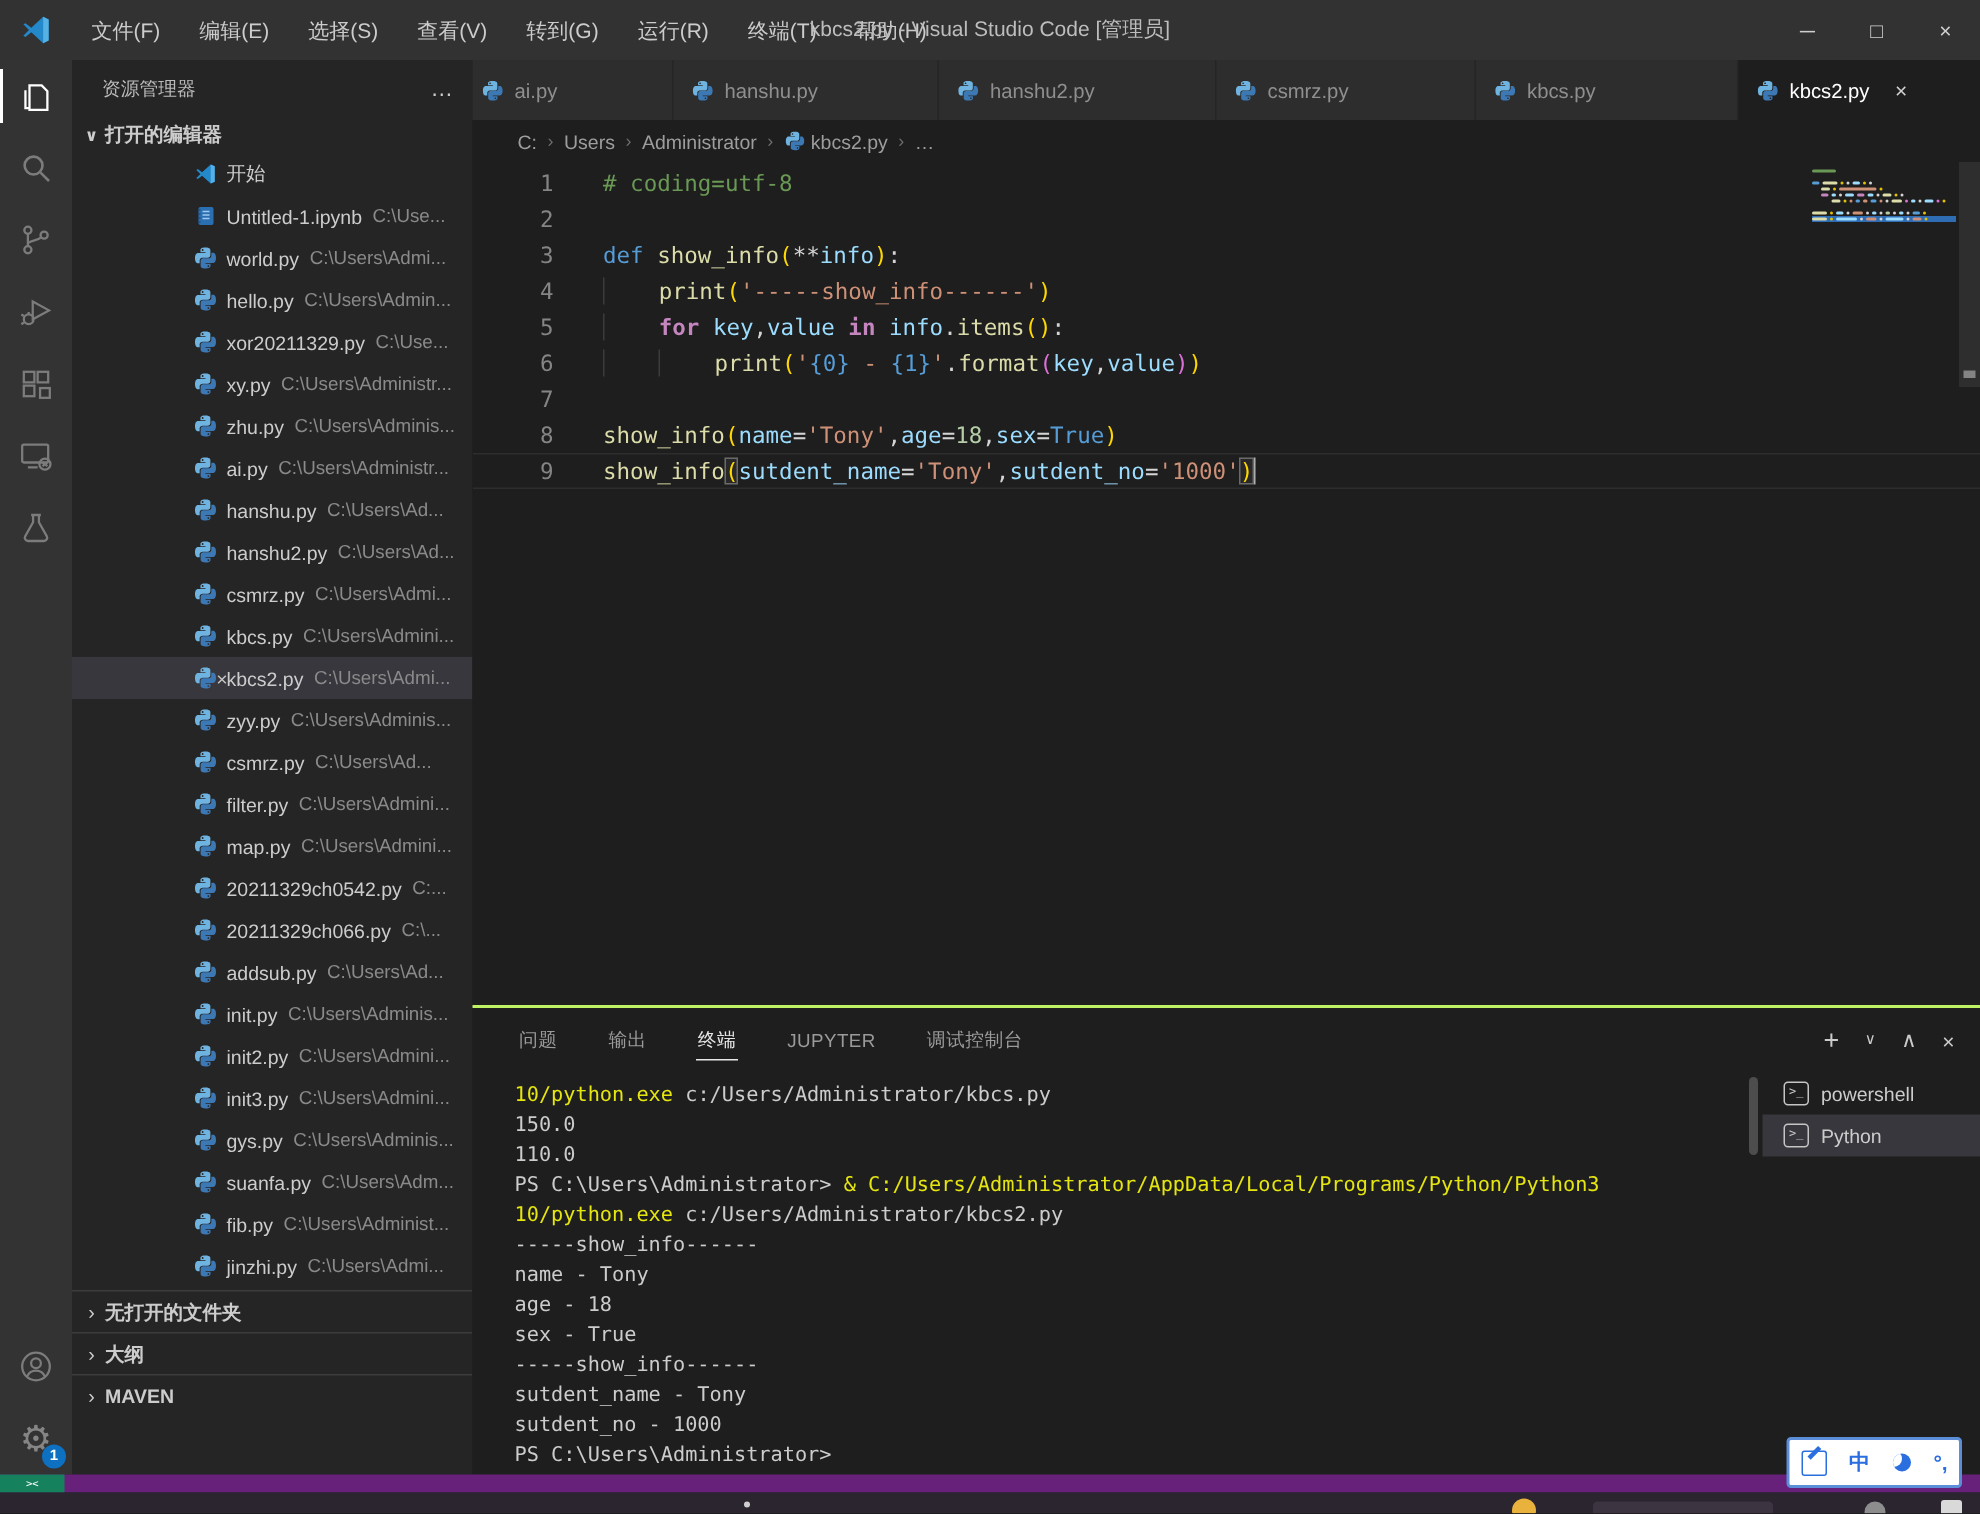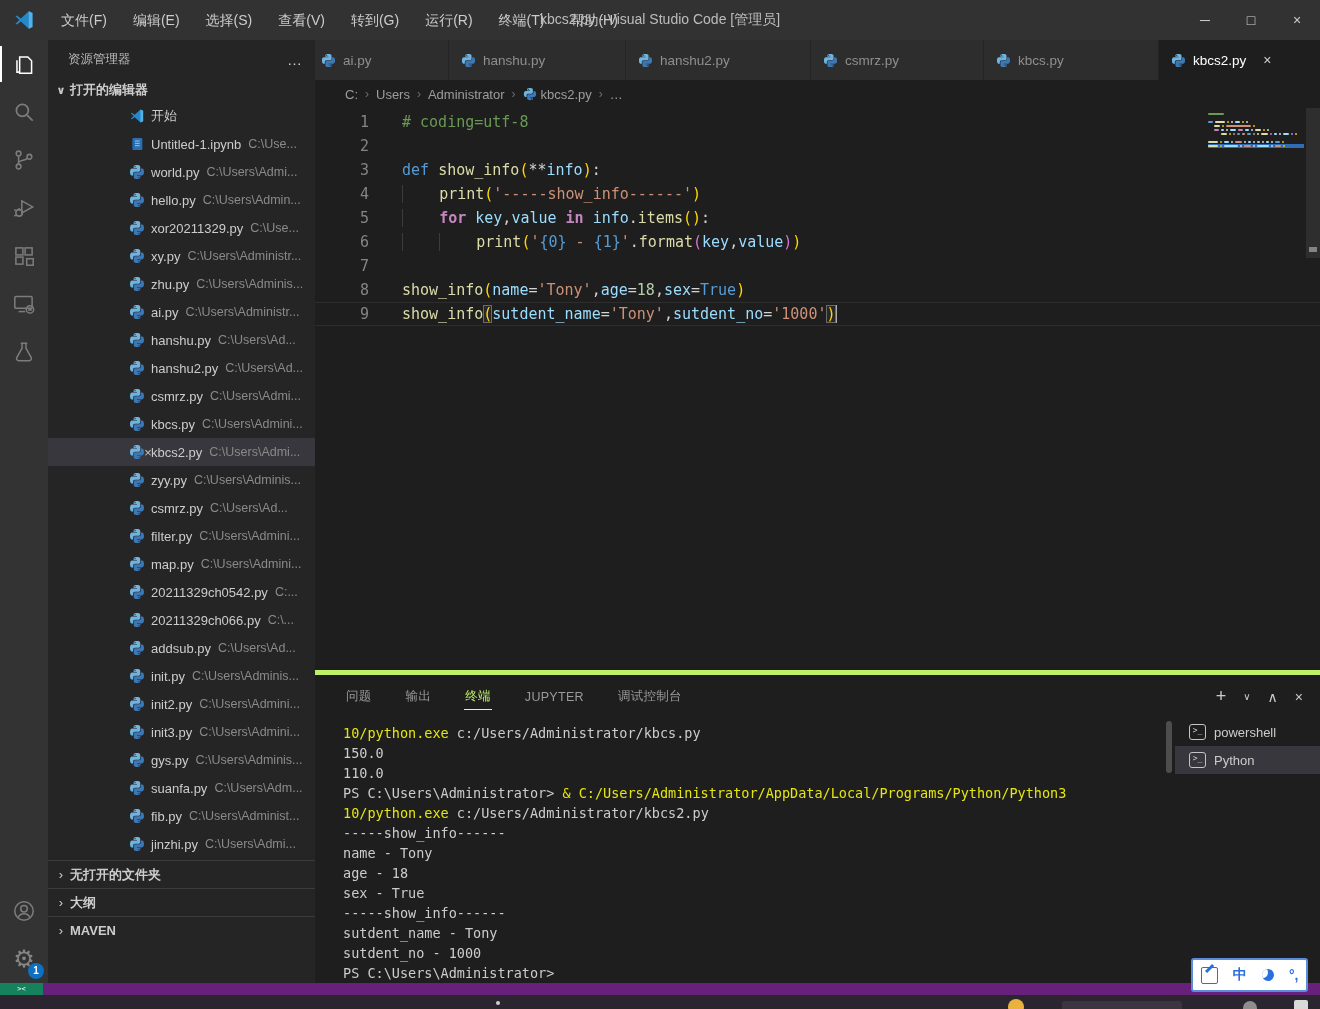--- a/index.html
+++ b/index.html
@@ -66,24 +66,24 @@
   .tk-ind{border-left:1px solid #3b3b3b;}
   .tk-bm{color:#ffd700;outline:1px solid #6a6a6a;outline-offset:-1px;background:rgba(90,90,90,.18);}
   .cursor{display:inline-block;width:0;border-left:1.8px solid #aeafad;height:18px;vertical-align:-4px;}
   .minimap{position:absolute;top:4px;right:16px;width:96px;}
   .mm-row{height:4px;display:flex;gap:2px;align-items:center;}
   .mm-seg{height:2px;border-radius:1px;}
   .mm-row.current{background:#2e6cb4;}
   .ed-scrollbar{position:absolute;top:0;right:0;width:14px;height:150px;background:rgba(121,121,121,.18);}
   .ed-marker{position:absolute;top:139px;right:3px;width:8px;height:5px;background:#9a9a9a;opacity:.8;}
   
-  .panel{height:315px;background:#1e1e1e;border-top:5px solid #bef264;display:flex;flex-direction:column;flex:none;}
+  .panel{height:315px;background:#1e1e1e;border-top:2px solid #bef264;display:flex;flex-direction:column;flex:none;}
   .panel-header{height:43px;display:flex;align-items:center;padding-left:30px;flex:none;}
   .ptab{font-size:12.5px;color:#9a9a9a;margin-right:32px;padding:4px 1px;letter-spacing:.3px;}
-  .ptab.active{color:#bef264;border-bottom:1px solid #e7e7e7;}
+  .ptab.active{color:#e5e5e5;border-bottom:1px solid #e7e7e7;}
   .panel-actions{margin-left:auto;display:flex;align-items:center;gap:17px;padding-right:17px;color:#cccccc;font-size:14px;}
   .pa-plus{font-size:18px;} .pa-dd{font-size:10px;}
   .panel-body{flex:1;display:flex;position:relative;min-height:0;}
   .term{flex:1;padding:5px 0 0 28px;font-family:"DejaVu Sans Mono","Liberation Mono",monospace;font-size:13.5px;
     line-height:20px;white-space:pre;overflow:hidden;}
   .t-w{color:#cccccc;} .t-y{color:#e5e510;}
   .term-scroll{position:absolute;right:148px;top:3px;width:6px;height:52px;background:#4d4d4d;border-radius:3px;}
   .term-list{width:145px;flex:none;padding-top:0;}
   .tl-row{height:28px;display:flex;align-items:center;gap:8px;padding-left:14px;color:#cccccc;font-size:13px;}
   .tl-row.selected{background:#37373d;}

